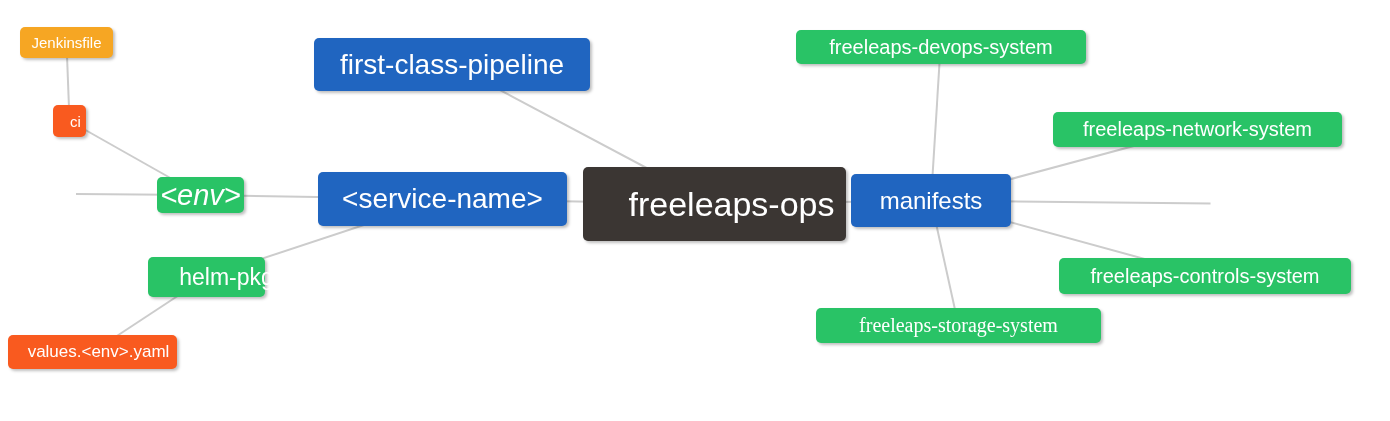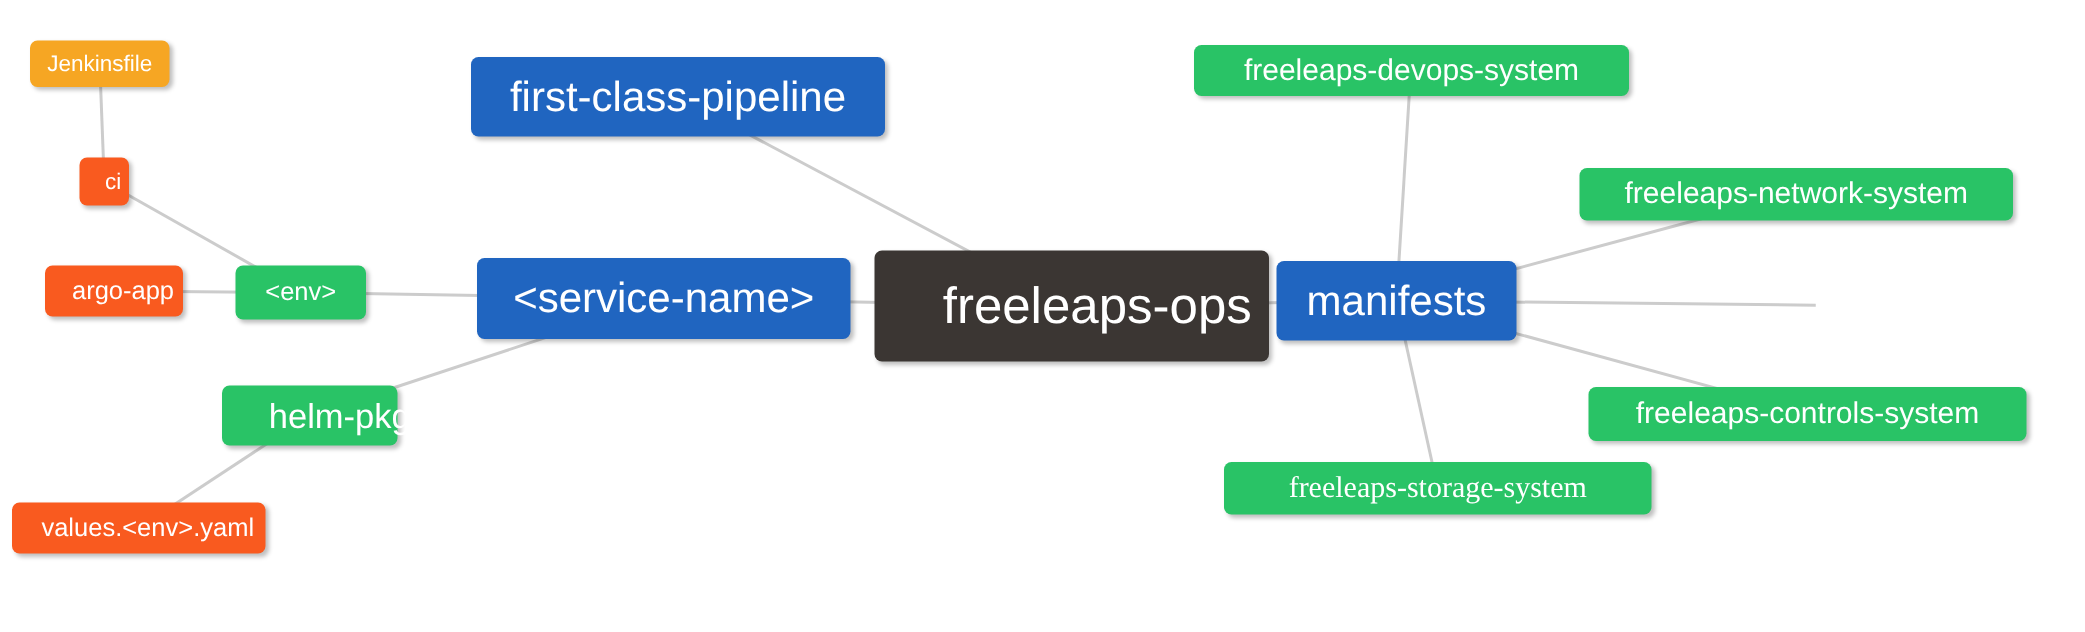--- a/index.html
+++ b/index.html
@@ -65,35 +65,34 @@
     <line x1="931" y1="200.5" x2="1197" y2="129"></line>
     <line x1="931" y1="200.5" x2="1210.5" y2="203.5"></line>
     <line x1="931" y1="200.5" x2="1205" y2="275.5"></line>
     <line x1="931" y1="200.5" x2="958.5" y2="325.5"></line>
   </svg>
 
   <div class="node node-warn" style="left:20px; top:27px; width:93px; height:31px; font-size:15px;">Jenkinsfile</div>
 
   <div class="node node-alert" style="left:53px; top:105px; width:33px; height:32px; font-size:15px;">ci</div>
 
-  <div class="node node-alert" style="left:30px; top:177px; width:92px; height:34px; font-size:17px;">argo-app</div>
 
-  <div class="node node-secondary" style="left:157px; top:177px; width:87px; height:36px; font-size:17px;">&lt;env&gt;</div>
+  <div class="node node-secondary" style="left:157px; top:177px; width:87px; height:36px; font-size:29px;font-style:italic;">&lt;env&gt;</div>
 
   <div class="node node-secondary" style="left:148px; top:257px; width:117px; height:40px; font-size:23px;padding-left:40px;">helm-pkg</div>
 
   <div class="node node-alert" style="left:8px; top:335px; width:169px; height:34px; font-size:17px;">values.&lt;env&gt;.yaml</div>
 
   <div class="node node-primary" style="left:318px; top:172px; width:249px; height:54px; font-size:28px;">&lt;service-name&gt;</div>
 
   <div class="node node-primary" style="left:314px; top:38px; width:276px; height:53px; font-size:28px;">first-class-pipeline</div>
 
   <div class="node node-root" style="left:583px; top:167px; width:263px; height:74px; font-size:34px;padding-left:34px;">freeleaps-ops</div>
 
-  <div class="node node-primary" style="left:851px; top:174px; width:160px; height:53px; font-size:28px;">manifests</div>
+  <div class="node node-primary" style="left:851px; top:174px; width:160px; height:53px; font-size:24px;">manifests</div>
 
   <div class="node node-secondary" style="left:796px; top:30px; width:290px; height:34px; font-size:20px;">freeleaps-devops-system</div>
 
   <div class="node node-secondary" style="left:1053px; top:112px; width:289px; height:35px; font-size:20px;">freeleaps-network-system</div>
 
 
   <div class="node node-secondary" style="left:1059px; top:258px; width:292px; height:36px; font-size:20px;">freeleaps-controls-system</div>
 
   <div class="node node-secondary" style="left:816px; top:308px; width:285px; height:35px; font-size:20px;font-family:Liberation Serif, serif;">freeleaps-storage-system</div>
 

